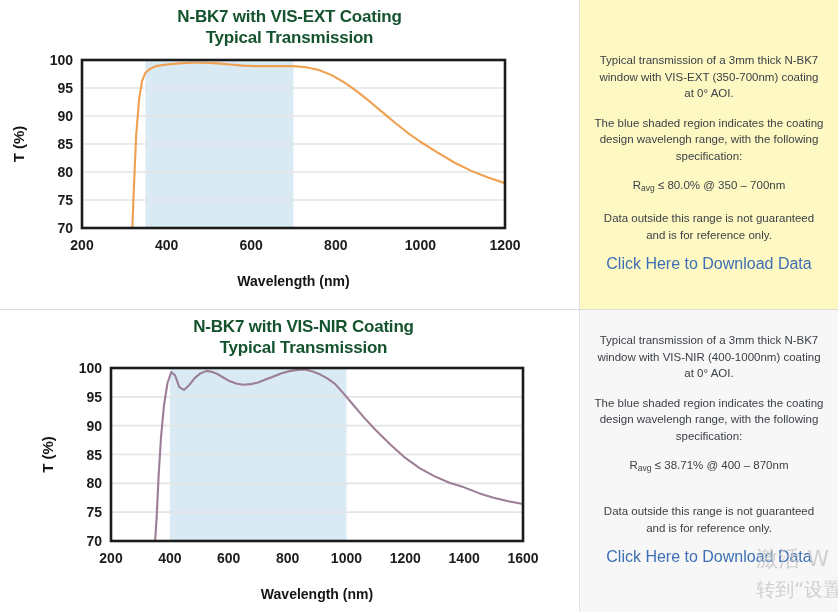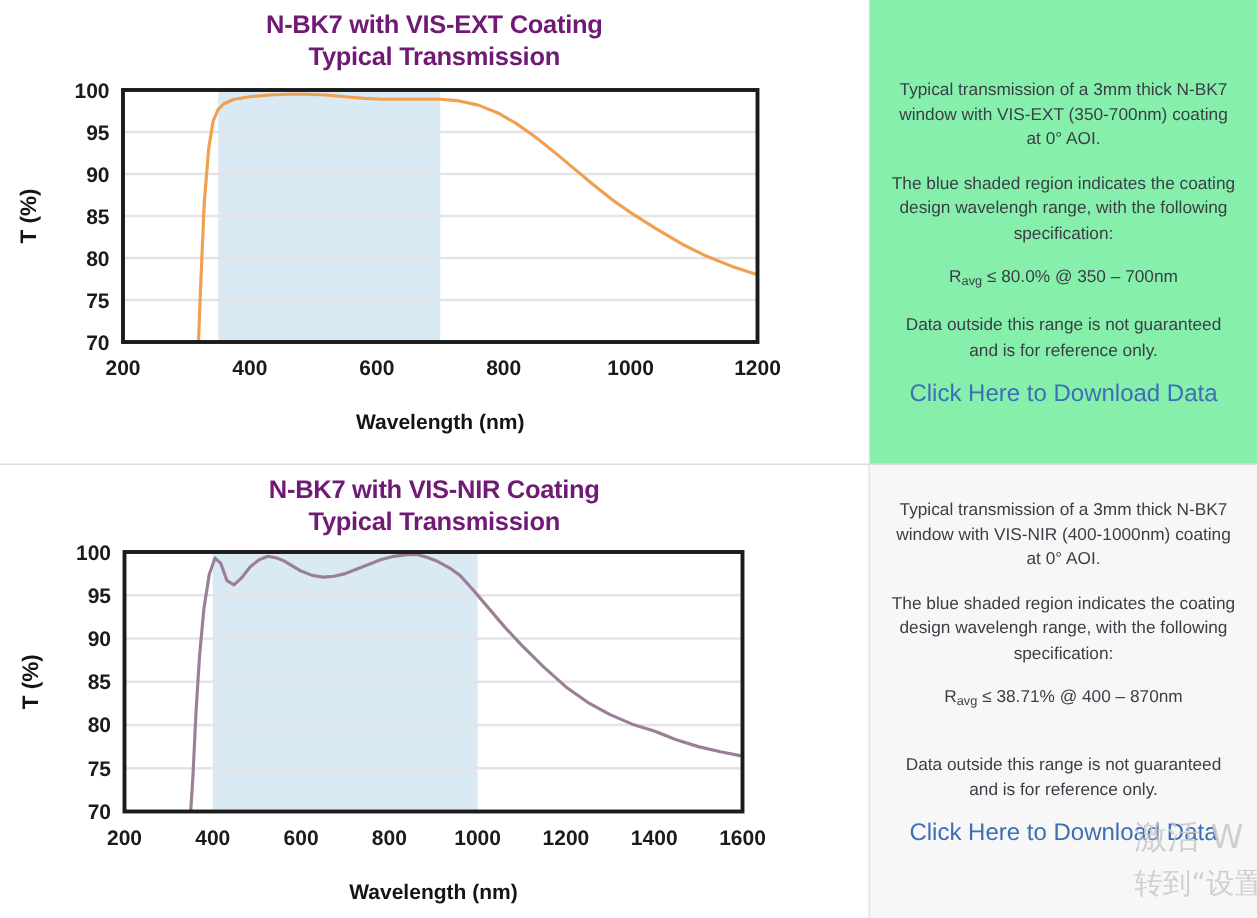--- a/index.html
+++ b/index.html
@@ -15,34 +15,34 @@
     display:grid;
     grid-template-columns:580px 258px;
     grid-template-rows:310px 302px;
   }
   .cell{position:relative;box-sizing:border-box;}
   .chart-cell{
     background:#ffffff;
     border-right:1px solid #e2e2e2;
     border-bottom:1px solid #dcdcdc;
   }
-  .chart-cell.bottom{border-bottom:none;}
+  .chart-cell.bottom{border-bottom:none;padding-left:28px;}
   .text-cell{
-    background:#86efac;
+    background:#fef9c3;
     border-bottom:1px solid #dcdcdc;
     padding:0 14px;
     box-sizing:border-box;
   }
   .text-cell.bottom{background:#f7f7f7;border-bottom:none;}
 
   
   .chart-title{
     text-align:center;
     font-weight:bold;
-    color:#701a75;
+    color:#14532d;
     font-size:17px;
     line-height:21px;
     letter-spacing:-0.2px;
     font-family:"Liberation Sans",sans-serif;
     padding-top:6px;
   }
   .chart-title .l2{display:block;}
 
   
   .plot-wrap{position:relative;width:580px;}

